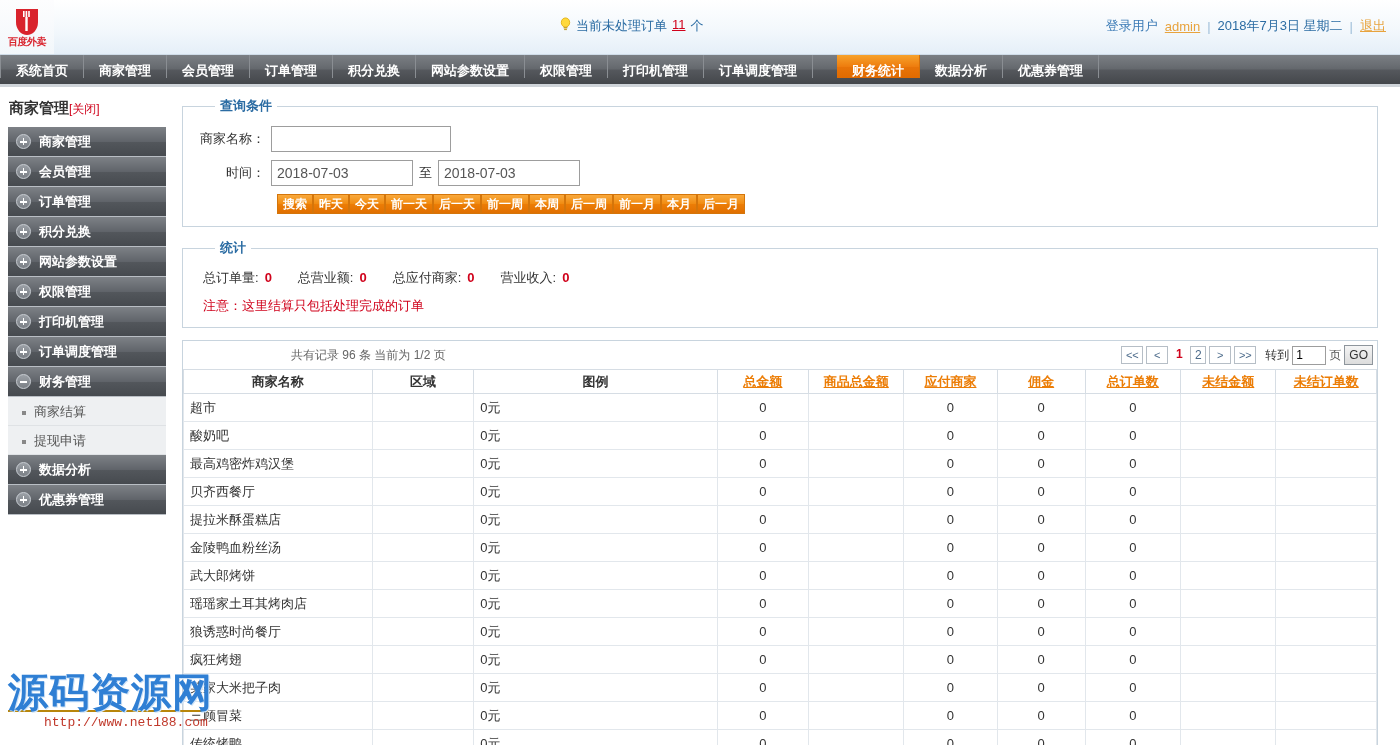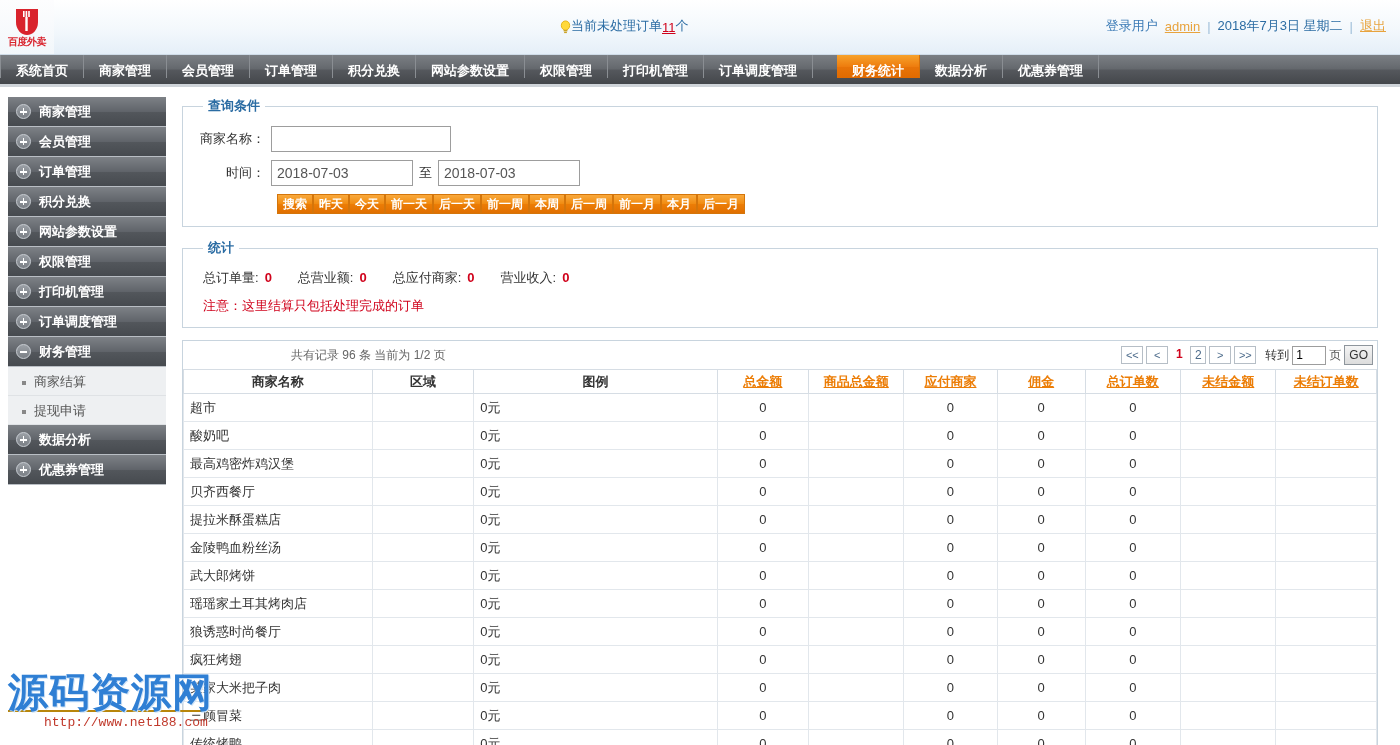--- a/index.html
+++ b/index.html
@@ -27,21 +27,21 @@
     display: flex; flex-direction: column;
     align-items: center; justify-content: center;
   }
   #logo-mark { width: 26px; height: 28px; display:block; }
   #logo-text {
     font-size: 10px; color: #d9232d; font-weight: bold;
     letter-spacing: -0.5px; margin-top: 1px; line-height: 9px;
   }
   #notice {
     position: absolute; left: 560px; top: 17px;
-    display: flex; align-items: flex-end; 
+    display: flex; align-items: flex-start; gap: 5px;
     font-size: 13px; color: #2b6ca3;
   }
   #bulb { width: 11px; height: 15px; display:block; }
   #notice-count { color: #d0021b; text-decoration: underline; }
   #userbar {
     position: absolute; right: 14px; top: 17px;
     font-size: 13px; color: #3a7ab5;
     display: flex; align-items: center; gap: 7px;
   }
   #userbar .sep { color: #9dbdd8; }
@@ -123,21 +123,21 @@
   
   #main { flex: 1; padding: 10px 22px 0 10px; }
   fieldset.panel {
     border: 1px solid #c8d4de;
     margin: 0 0 12px 0;
     padding: 8px 12px 12px 12px;
     background: #fff;
   }
   fieldset.panel legend {
     font-size: 13px; font-weight: bold; color: #2b6ca3;
-    padding: 0 5px; margin-left: 8px;
+    padding: 0 5px; margin-left: 20px;
   }
   .frow { display: flex; align-items: center; margin: 3px 0 8px 0; }
   .flabel { width: 76px; text-align: right; font-size: 13px; color: #333; padding-right: 6px; }
   .tinput {
     border: 1px solid #9d9d9d; height: 26px;
     font-size: 14px; padding: 2px 5px;
     font-family: "Liberation Sans", sans-serif;
     color: #555; background: #fff;
   }
   #merchant-name { width: 180px; }
@@ -259,20 +259,23 @@
     <div class="nav-item">打印机管理</div>
     <div class="nav-item">订单调度管理</div>
     <div class="nav-item active">财务统计</div>
     <div class="nav-item">数据分析</div>
     <div class="nav-item">优惠券管理</div>
   </div>
 
 <div id="wrap">
 
   <div id="sidebar">
+    <div id="side-title">
+      <span>商家管理</span><span class="close">[关闭]</span>
+    </div>
     <div class="menu" id="side-menu">
         <div class="menu-head">
           <span class="pm plus"></span>
           <span>商家管理</span>
         </div>
         <div class="menu-head">
           <span class="pm plus"></span>
           <span>会员管理</span>
         </div>
         <div class="menu-head">

